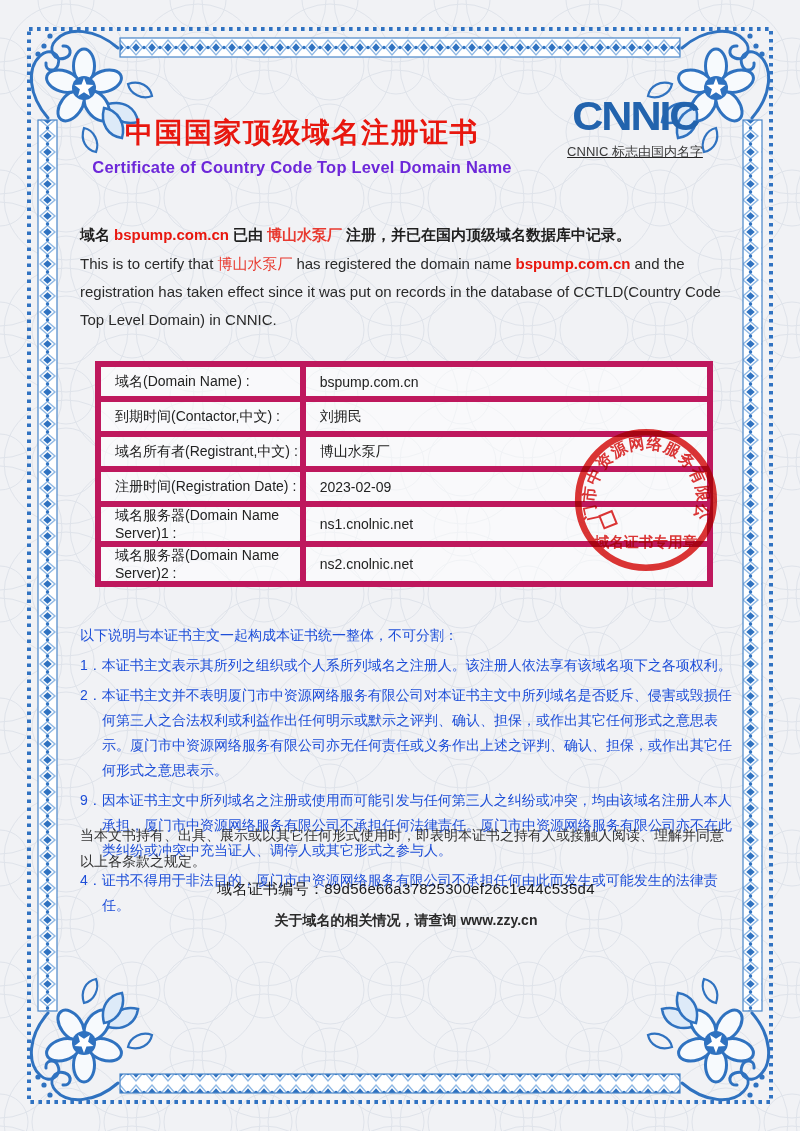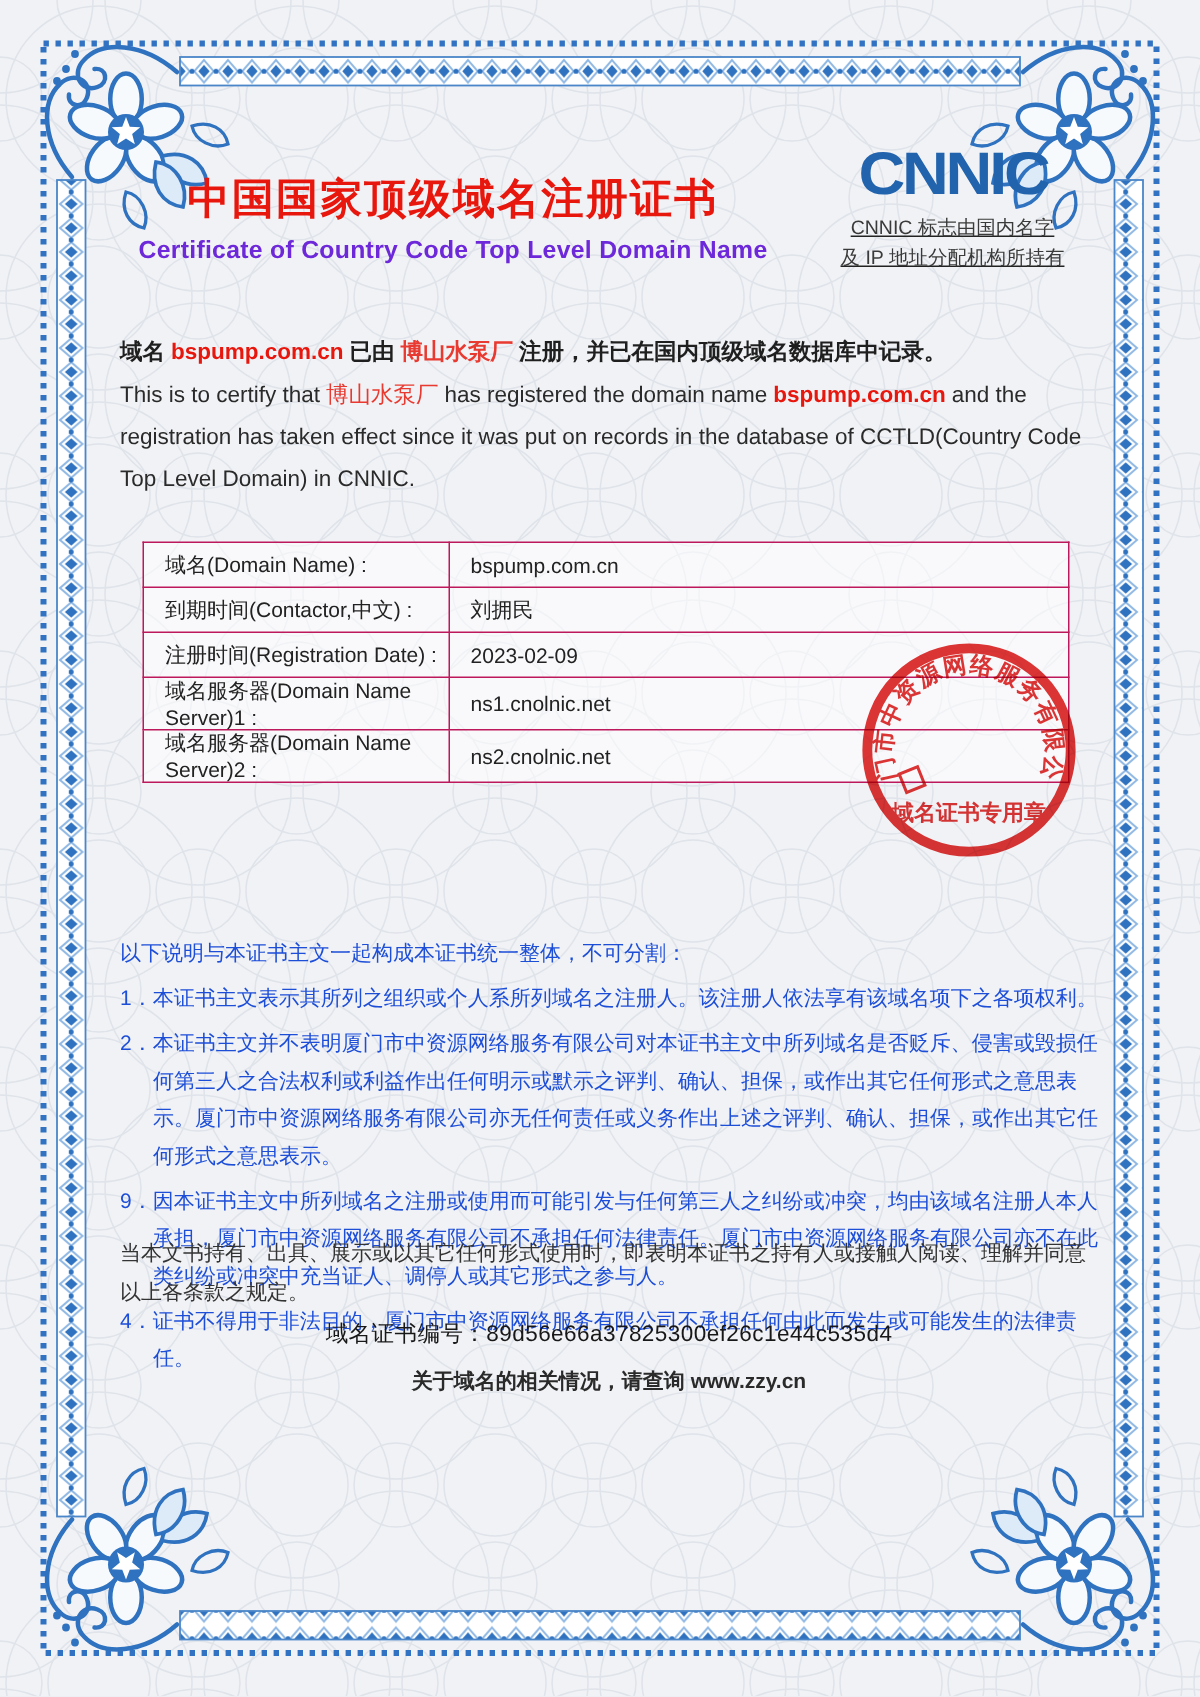--- a/index.html
+++ b/index.html
@@ -21,21 +21,21 @@
 
   
   .intro-cn{left:80px;top:224px;width:650px;font-size:15px;font-weight:bold;color:#1f1f1f;line-height:22px;}
   .intro-en{left:80px;top:250px;width:652px;font-size:15px;color:#2a2a2a;line-height:28px;font-weight:500;}
   .red-strong{color:#e8170e;font-weight:bold;margin:0 4px;}
   .red-soft{color:#e83a30;margin:0 4px;}
 
   
   table.certtable{left:95px;top:361px;width:618px;position:absolute;z-index:2;
     border-collapse:collapse;font-size:14px;color:#222;}
-  table.certtable td{border:1px solid #be185d;height:29px;padding:0 0 0 14px;
+  table.certtable td{border:6px solid #be185d;height:29px;padding:0 0 0 14px;
     background:rgba(255,255,255,.55);}
   td.c-label{width:197px;}
   td.c-value{width:421px;padding-left:17px;}
 
   
   .stamp{left:560px;top:414px;width:172px;height:172px;z-index:3;opacity:.9;mix-blend-mode:multiply;}
 
   
   .terms{left:80px;top:592px;width:652px;font-size:14px;color:#1d4ed8;line-height:25px;margin-top:31px;}
   .terms p{margin:0 0 5px 0;}
@@ -118,41 +118,44 @@
 
   <div class="layer titleblock">
     <div class="title-cn">中国国家顶级域名注册证书</div>
     <div class="title-en">Certificate of Country Code Top Level Domain Name</div>
   </div>
 
   <div class="layer logoblock">
     <span class="logo-text">CNNIC</span>
     <div class="logo-caption">
       <div>CNNIC 标志由国内名字</div>
-      <div>及 IP 地址分配机构所持有</div>
     </div>
   </div>
 
   <div class="layer intro-en">
     <span>This is to certify that</span><span class="red-soft">博山水泵厂</span><span>has registered the domain name</span><span class="red-strong">bspump.com.cn</span><span>and the registration has taken effect since it was put on records in the database of CCTLD(Country Code Top Level Domain) in CNNIC.</span>
   </div>
 
   <div class="layer intro-cn">
     <span>域名</span><span class="red-strong">bspump.com.cn</span><span>已由</span><span class="red-soft">博山水泵厂</span><span>注册，并已在国内顶级域名数据库中记录。</span>
   </div>
 
   <table class="certtable">
     <tbody>
       <tr>
         <td class="c-label">域名(Domain Name) :</td>
         <td class="c-value">bspump.com.cn</td>
       </tr>
       <tr>
         <td class="c-label">到期时间(Contactor,中文) :</td>
         <td class="c-value">刘拥民</td>
+      </tr>
+      <tr>
+        <td class="c-label">域名所有者(Registrant,中文) :</td>
+        <td class="c-value">博山水泵厂</td>
       </tr>
       <tr>
         <td class="c-label">注册时间(Registration Date) :</td>
         <td class="c-value">2023-02-09</td>
       </tr>
       <tr>
         <td class="c-label">域名服务器(Domain Name Server)1 :</td>
         <td class="c-value">ns1.cnolnic.net</td>
       </tr>
       <tr>

